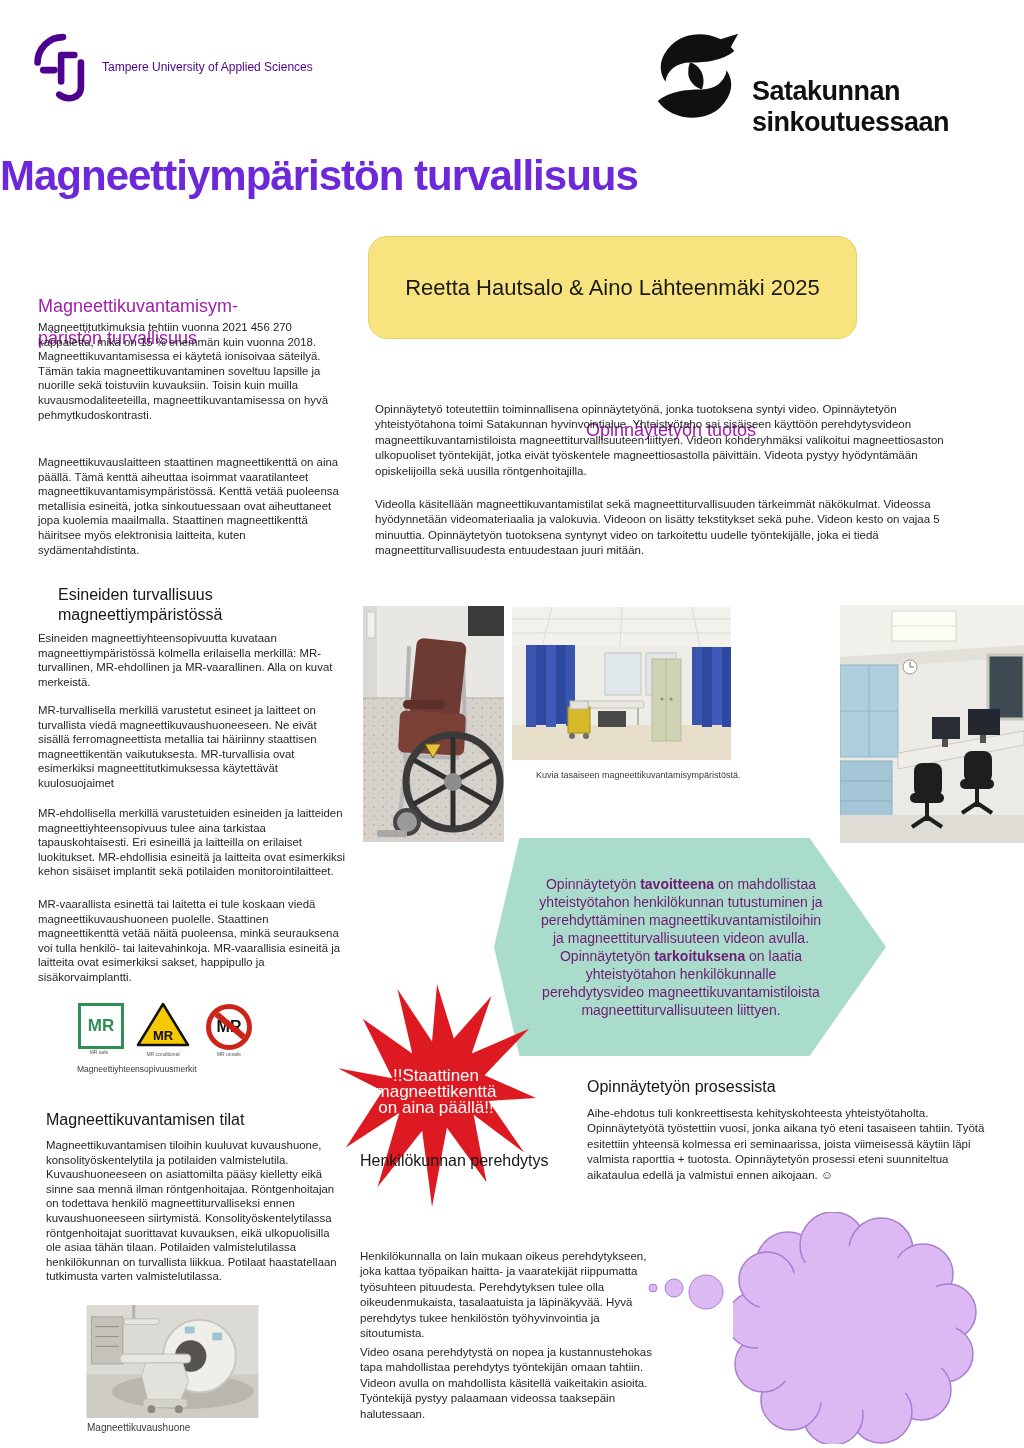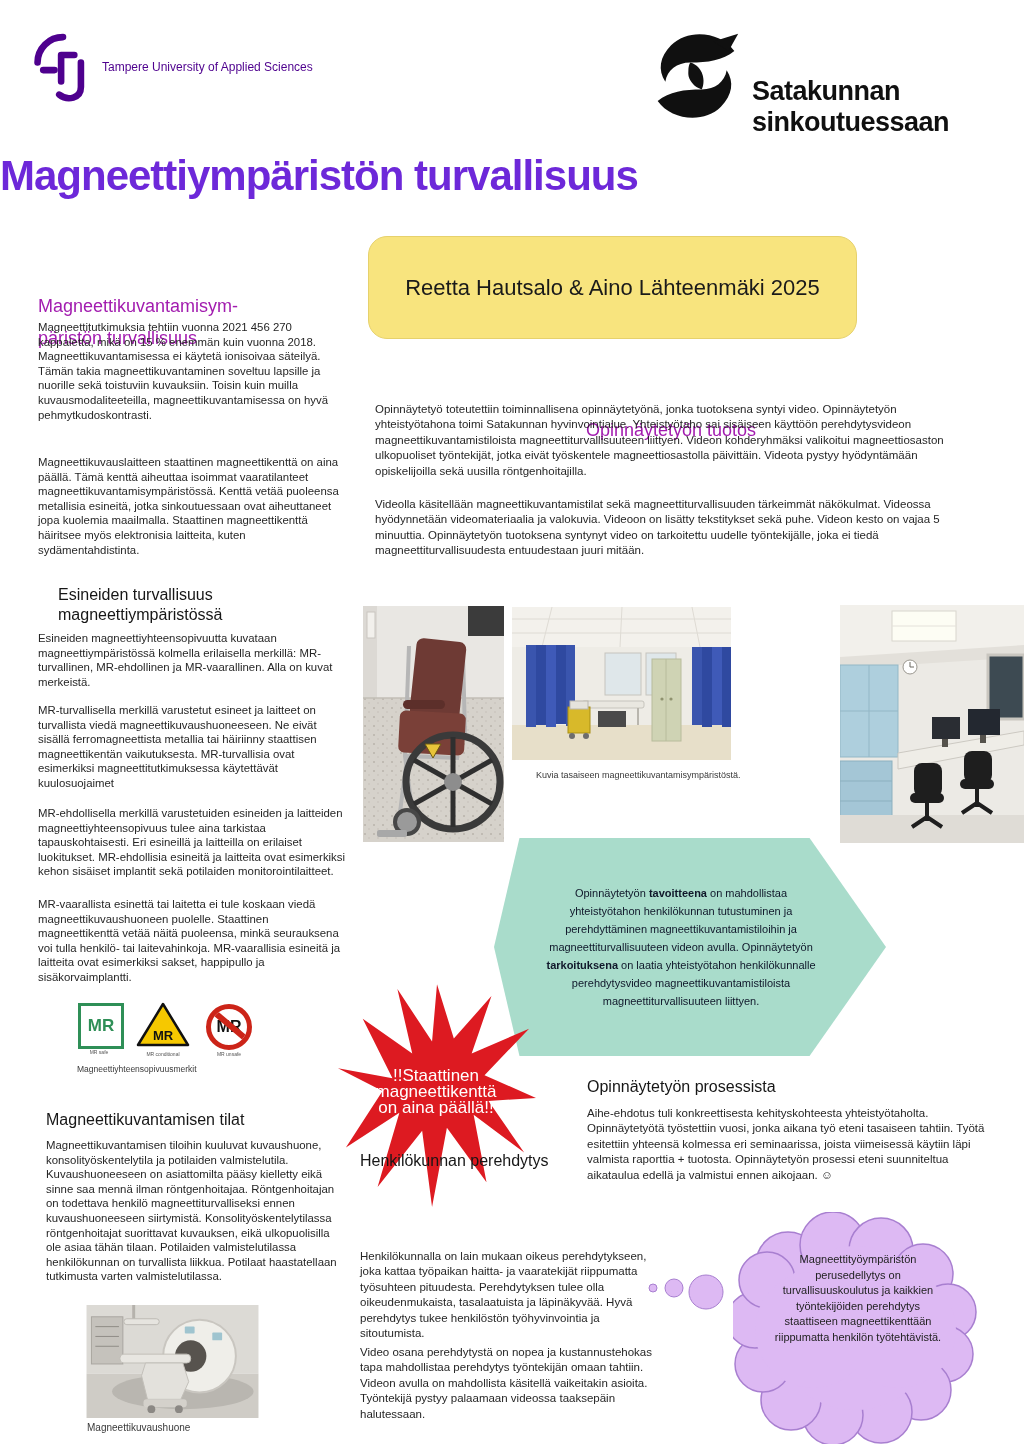--- a/index.html
+++ b/index.html
@@ -22,21 +22,21 @@
     background:#f8e47e;border:1px solid #e6d16c;border-radius:19px;
     display:flex;align-items:center;justify-content:center;
     font-size:22px;color:#1a1a1a;
   }
   .center{text-align:center;}
   .hexagon{
     background:#a9dccb;
     clip-path:polygon(0% 50%,6.5% 0%,80.5% 0%,100% 50%,80.5% 100%,6.5% 100%);
     display:flex;align-items:center;justify-content:center;
   }
-  .hex-text{font-size:11px;line-height:18px;color:#0f172a;text-align:center;padding:4px 62px 4px 44px;}
+  .hex-text{font-size:14px;line-height:18px;color:#701a75;text-align:center;padding:4px 62px 4px 44px;}
   .star-text{font-size:17px;line-height:16px;color:#ffffff;text-align:center;white-space:pre-line;}
   .cloud-text{font-size:11px;line-height:15.5px;color:#222;text-align:center;}
   .mr-safe{
     width:40px;height:40px;border:3px solid #2f8f57;background:#fff;
     display:flex;align-items:center;justify-content:center;
     font-weight:700;font-size:17px;color:#2f8f57;
   }
   .mr-unsafe{
     width:36px;height:36px;border:5px solid #cc2418;border-radius:50%;background:#fff;
     display:flex;align-items:center;justify-content:center;position:relative;
@@ -315,15 +315,14 @@
         <circle cx="58" cy="188" r="30"></circle>
         <circle cx="30" cy="152" r="28"></circle>
         <circle cx="22" cy="108" r="28"></circle>
         <circle cx="34" cy="68" r="28"></circle>
       </g>
       <circle cx="122" cy="116" r="82" fill="#ddb9f3"></circle>
       <circle cx="80" cy="118" r="58" fill="#ddb9f3"></circle>
       <circle cx="165" cy="118" r="58" fill="#ddb9f3"></circle>
     </svg>
   </div>
-  <div class="abs cloud-text" style="left:768px;top:1252px;width:180px;">Magneettityöympäristön perusedellytys on turvallisuuskoulutus ja kaikkien työntekijöiden perehdytys staattiseen magneettikenttään riippumatta henkilön työtehtävistä.</div>
 
 </div>
 
 </body></html>

